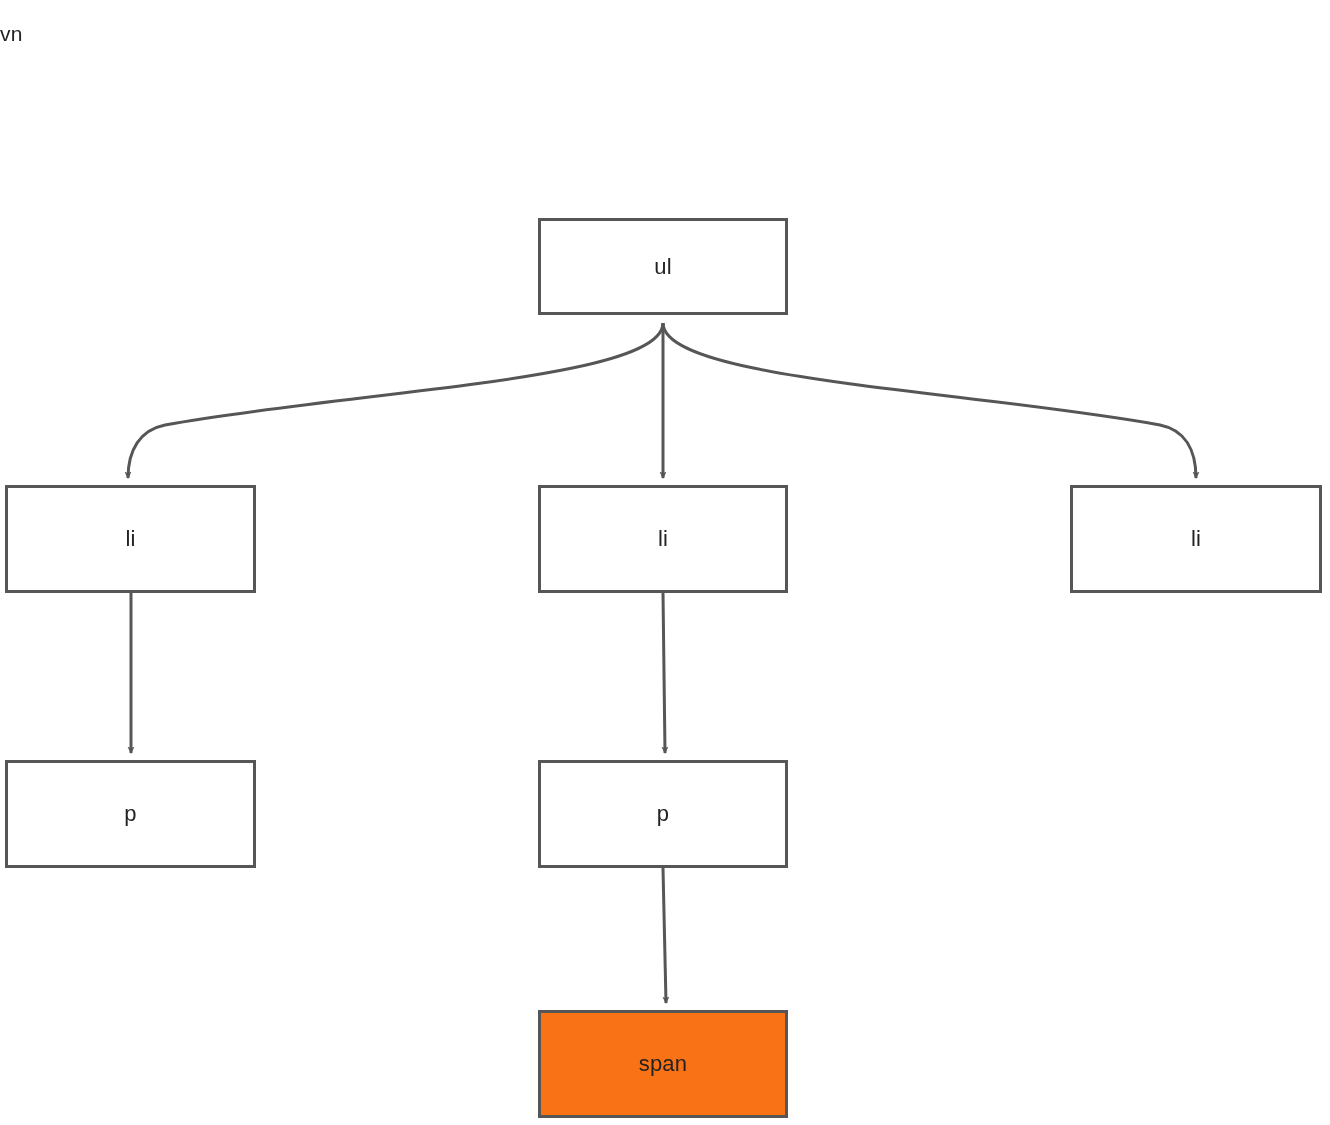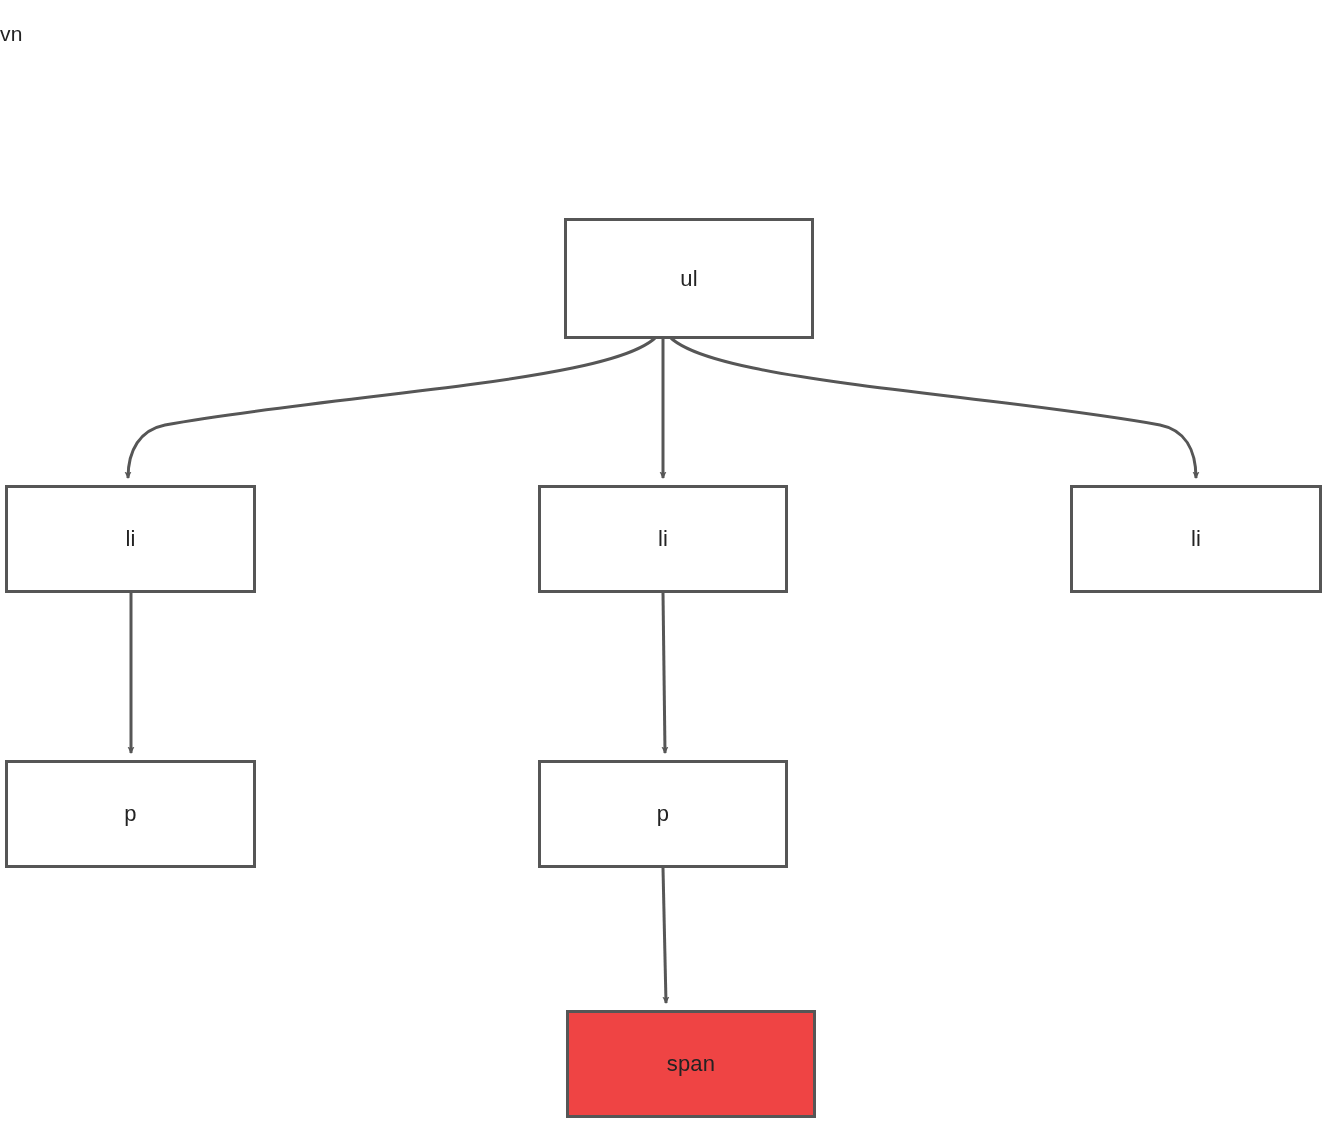--- a/index.html
+++ b/index.html
@@ -71,36 +71,36 @@
         <path d="M 663,323 C 663,380 360,390 165,425 C 140,430 128,450 128,478" fill="none" stroke="#565656" stroke-width="3" stroke-linecap="butt" marker-end="url(#arrowhead)"></path>
         <path d="M 663,323 L 663,478" fill="none" stroke="#565656" stroke-width="3" stroke-linecap="butt" marker-end="url(#arrowhead)"></path>
         <path d="M 663,323 C 663,380 965,390 1160,425 C 1185,430 1196,450 1196,478" fill="none" stroke="#565656" stroke-width="3" stroke-linecap="butt" marker-end="url(#arrowhead)"></path>
         <path d="M 131,593 L 131,753" fill="none" stroke="#565656" stroke-width="3" stroke-linecap="butt" marker-end="url(#arrowhead)"></path>
         <path d="M 663,593 L 665,753" fill="none" stroke="#565656" stroke-width="3" stroke-linecap="butt" marker-end="url(#arrowhead)"></path>
         <path d="M 663,868 L 666,1003" fill="none" stroke="#565656" stroke-width="3" stroke-linecap="butt" marker-end="url(#arrowhead)"></path>
       </g>
   </svg>
 
   <div id="nodes">
-      <div class="node" style="left: 564px; top: 218px; width: 250px; height: 121px; border-color: rgb(86, 86, 86); background: rgb(255, 255, 255);">
+      <div class="node" style="left: 538px; top: 218px; width: 250px; height: 97px; border-color: rgb(86, 86, 86); background: rgb(255, 255, 255);">
         <span class="node-label" style="color: rgb(35, 35, 35);">ul</span>
       </div>
       <div class="node" style="left: 5px; top: 485px; width: 251px; height: 108px; border-color: rgb(86, 86, 86); background: rgb(255, 255, 255);">
         <span class="node-label" style="color: rgb(35, 35, 35);">li</span>
       </div>
       <div class="node" style="left: 538px; top: 485px; width: 250px; height: 108px; border-color: rgb(86, 86, 86); background: rgb(255, 255, 255);">
         <span class="node-label" style="color: rgb(35, 35, 35);">li</span>
       </div>
       <div class="node" style="left: 1070px; top: 485px; width: 252px; height: 108px; border-color: rgb(86, 86, 86); background: rgb(255, 255, 255);">
         <span class="node-label" style="color: rgb(35, 35, 35);">li</span>
       </div>
       <div class="node" style="left: 5px; top: 760px; width: 251px; height: 108px; border-color: rgb(86, 86, 86); background: rgb(255, 255, 255);">
         <span class="node-label" style="color: rgb(35, 35, 35);">p</span>
       </div>
       <div class="node" style="left: 538px; top: 760px; width: 250px; height: 108px; border-color: rgb(86, 86, 86); background: rgb(255, 255, 255);">
         <span class="node-label" style="color: rgb(35, 35, 35);">p</span>
       </div>
-      <div class="node" style="left: 566px; top: 1010px; width: 250px; height: 108px; border-color: rgb(86, 86, 86); background: #ef4444;">
+      <div class="node" style="left: 538px; top: 1010px; width: 250px; height: 108px; border-color: rgb(86, 86, 86); background: #f97316;">
         <span class="node-label" style="color: rgb(35, 35, 35);">span</span>
       </div>
     </div>
 
 </div>
 
 </body></html>

